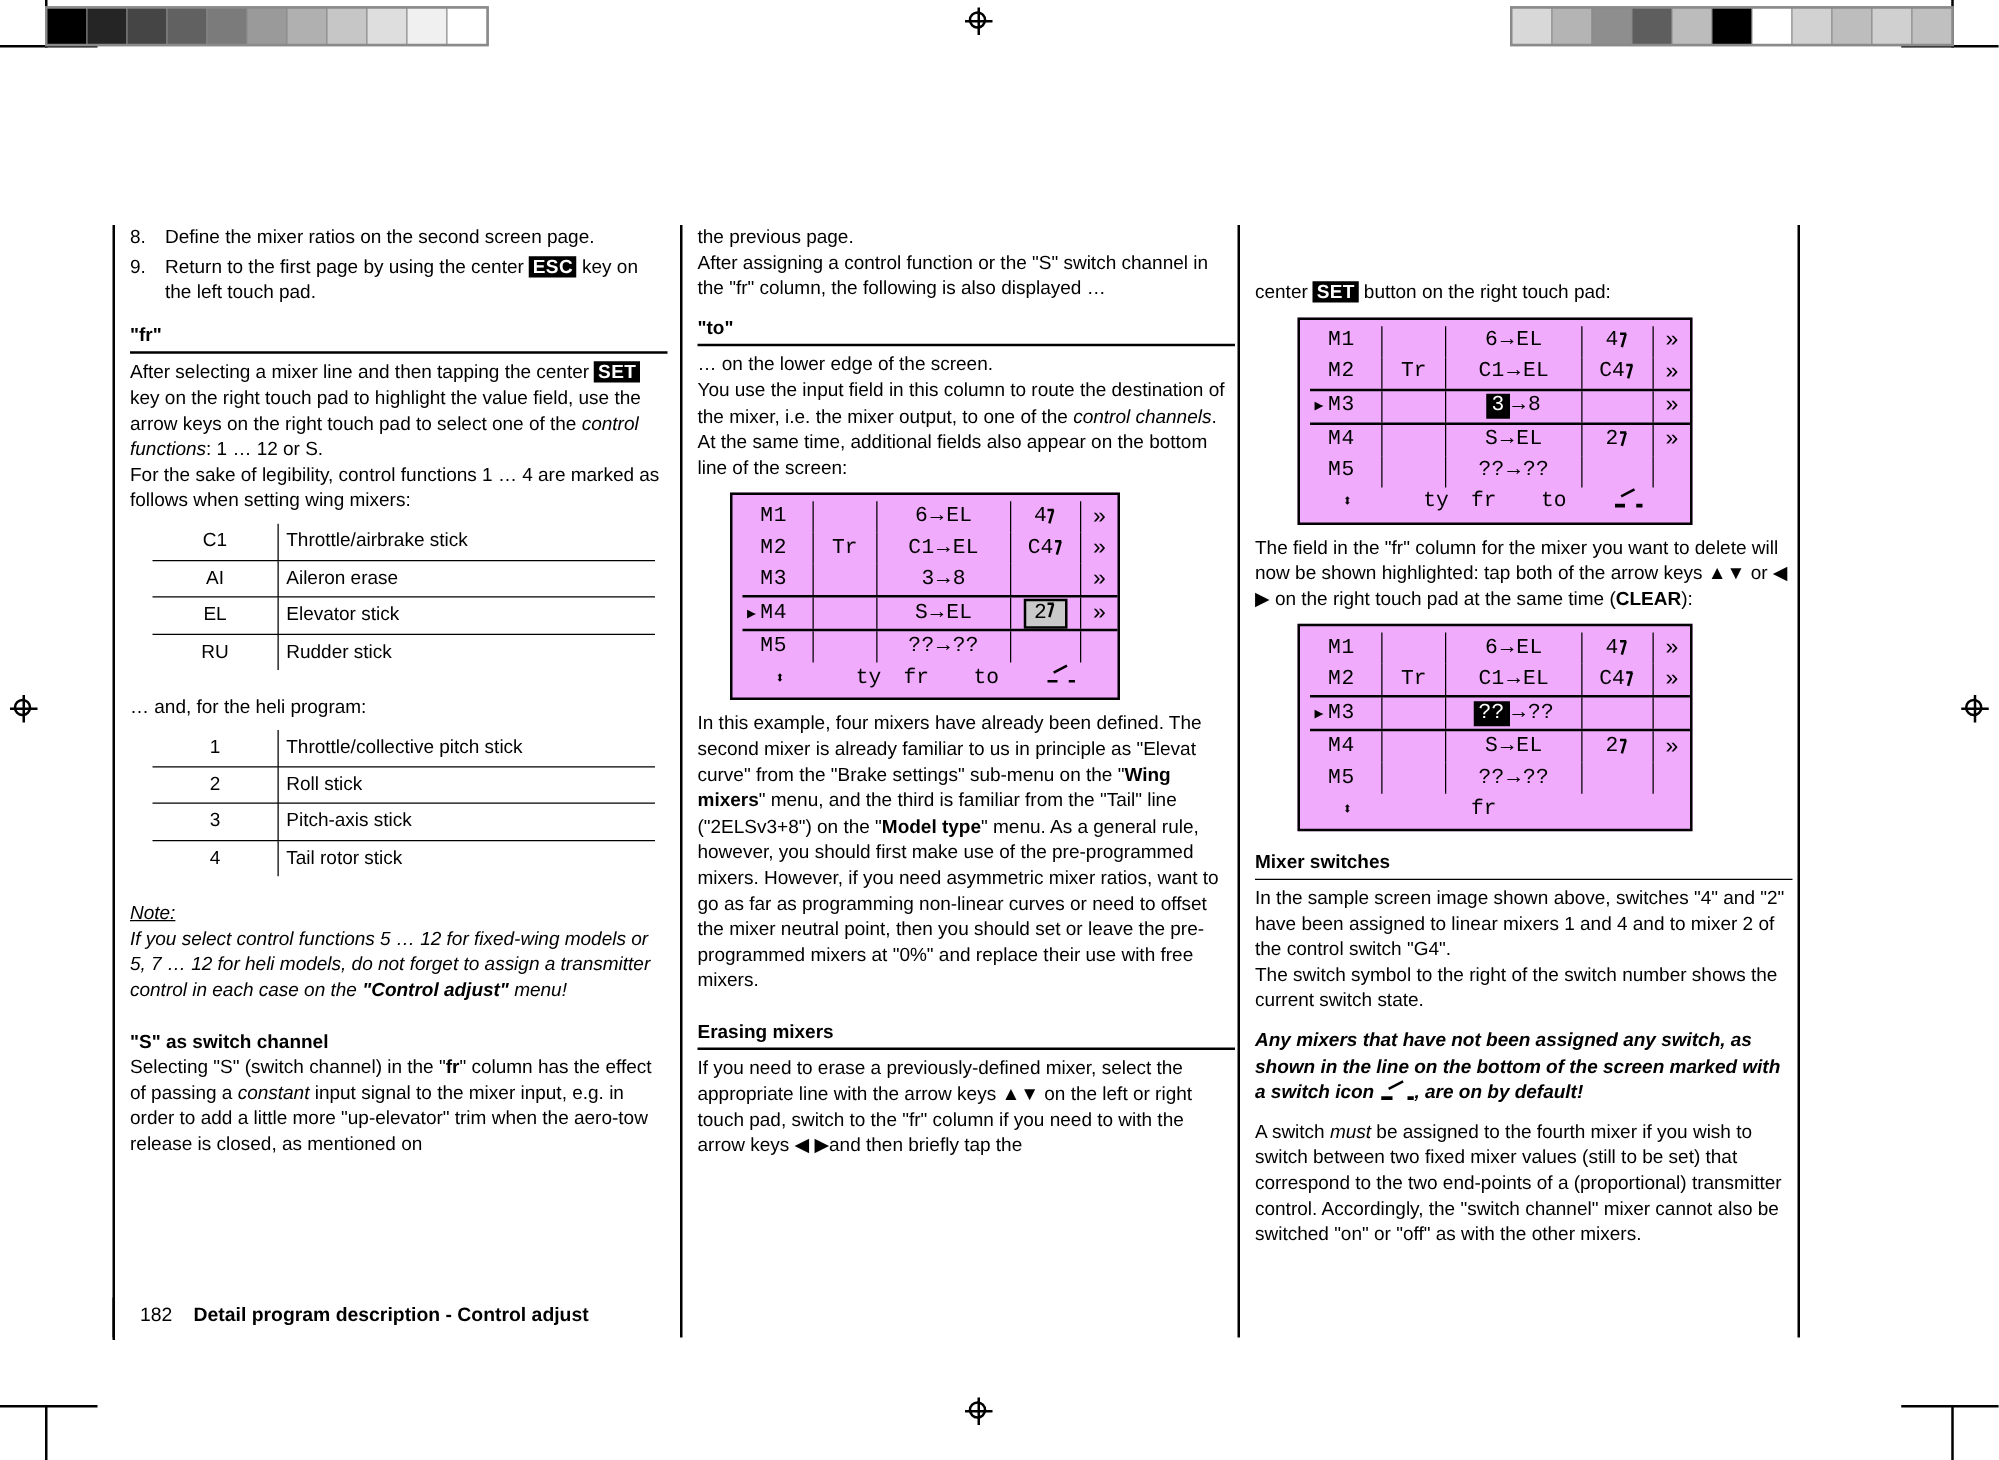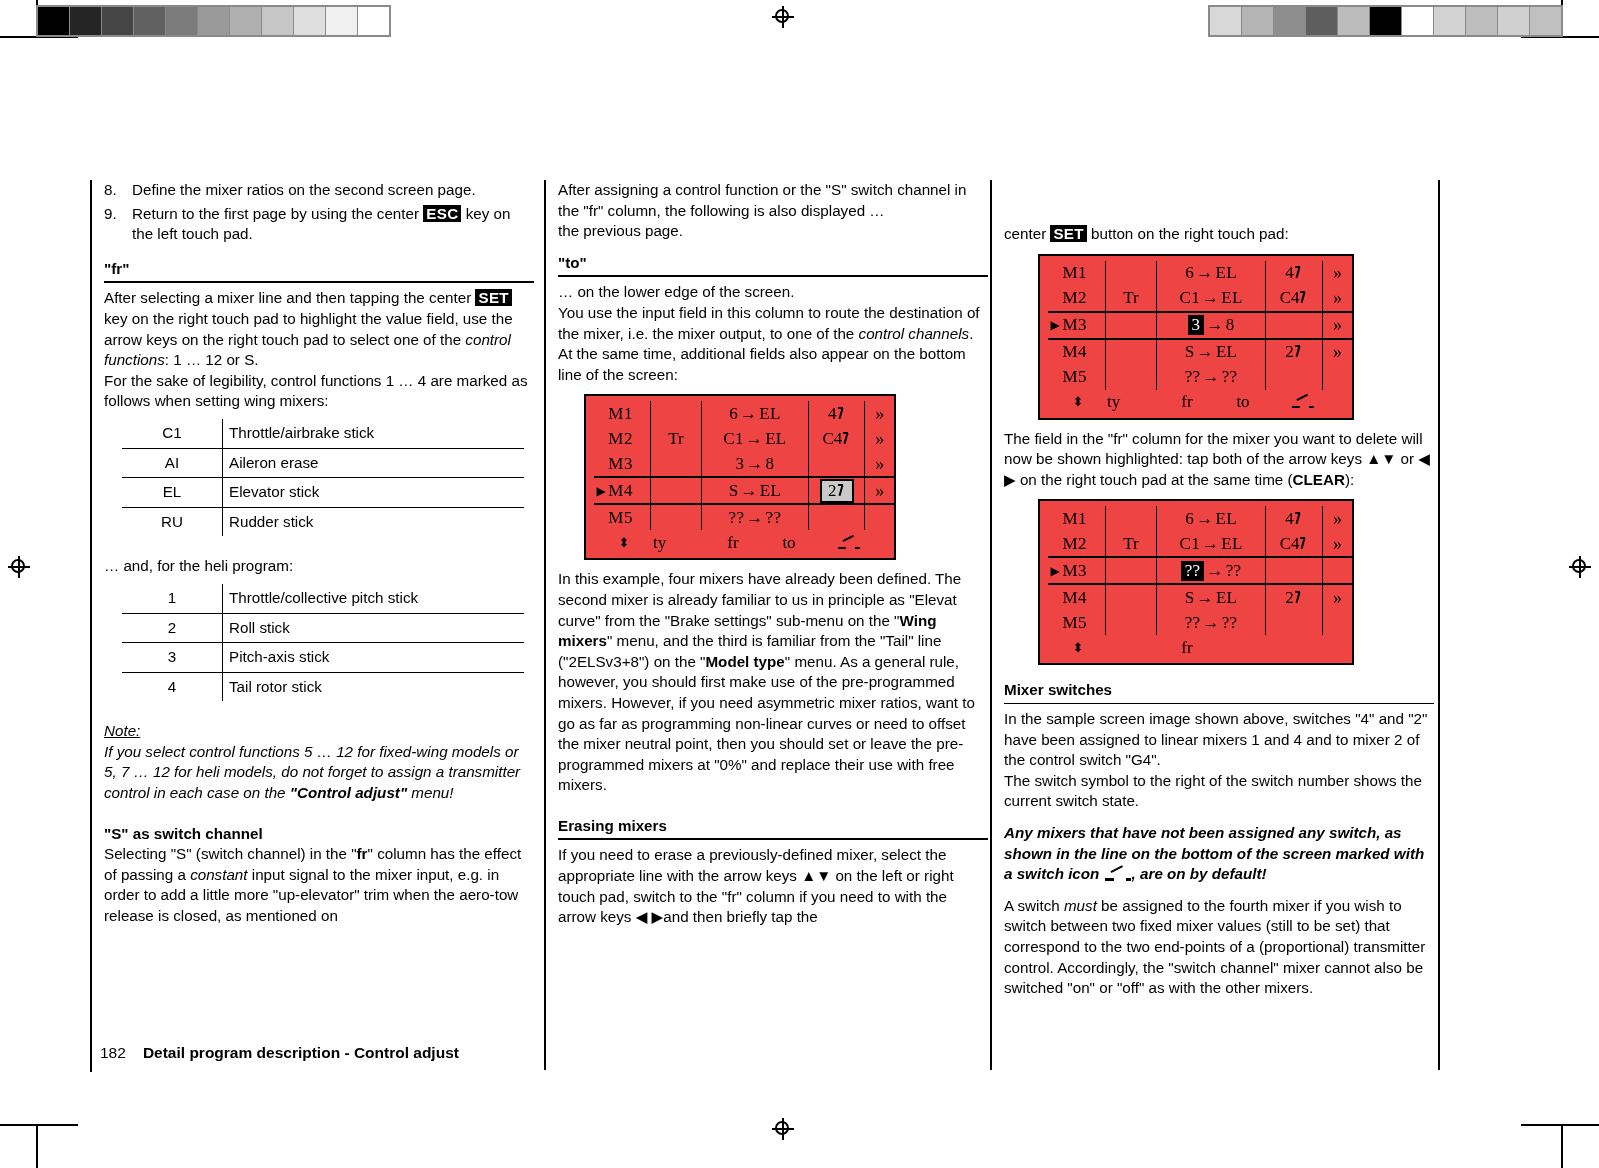--- a/index.html
+++ b/index.html
@@ -62,58 +62,58 @@
   
   table.deft{border-collapse:collapse;width:402px;margin:7px 0 0 18px;font-size:15.2px;}
   table.deft td{border-bottom:1.3px solid #000;padding:4px 6px 4px 6px;vertical-align:middle;}
   table.deft td.k{width:88px;text-align:center;border-right:1.3px solid #000;border-bottom:1.3px solid #000;}
   table.deft tr:first-child td{border-top:none;}
   table.deft tr:first-child td.k{border-top:none;}
   table.deft tr:last-child td{border-bottom:none;}
   table.deft tr:last-child td.k{border-bottom:none;margin-top:12px;}
 
   
-  .lcd{background:#ef4444;border:2.5px solid #000;width:312px;box-sizing:border-box;padding:5px 0 3px 8px;font-family:Liberation Serif, serif;font-size:17px;position:relative;}
+  .lcd{background:#f0abfc;border:2.5px solid #000;width:312px;box-sizing:border-box;padding:5px 0 3px 8px;font-family:Liberation Mono, monospace;font-size:17px;position:relative;}
   .lcd.wide{width:316px;}
   .lcdrow{display:flex;align-items:stretch;height:25px;position:relative;}
   .cell{display:flex;align-items:center;position:relative;}
   .c-mk{width:15px;justify-content:center;font-size:12px;}
   .c-m{width:44px;justify-content:flex-start;letter-spacing:0.5px;}
   .c-ty{width:52px;justify-content:center;border-left:1.8px solid #000;}
   .c-fr{width:112px;justify-content:center;border-left:1.8px solid #000;letter-spacing:0.3px;}
   .c-sw{width:58px;justify-content:center;border-left:1.8px solid #000;}
   .c-ch{width:30px;justify-content:center;border-left:1.8px solid #000;font-size:18px;}
   .hl{background:#000;color:#fff;padding:0 4px;}
   .boxsel{border:2.5px solid #000;background:#c9c9c9;padding:0 6px;}
   .rowline-top{border-top:2.2px solid #000;}
   .rowline-bot{border-bottom:2.2px solid #000;}
   .botrow{display:flex;align-items:center;height:25px;font-size:17px;}
   .bt-ud{width:59px;text-align:center;font-size:13px;letter-spacing:-1px;}
-  .bt-ty{width:52px;text-align:left;}
+  .bt-ty{width:52px;text-align:right;}
   .bt-fr{width:56px;text-align:center;}
   .bt-to{width:56px;text-align:center;}
   .bt-sw{width:64px;text-align:center;}
   .arrowto{display:inline-block;padding:0 2px;}
   .swglyph{display:inline-block;width:22px;height:12px;position:relative;vertical-align:middle;}
   .swglyph .p1{position:absolute;left:0;top:9px;width:8px;height:2.4px;background:#000;}
   .swglyph .p2{position:absolute;left:5px;top:2px;width:12px;height:2.4px;background:#000;transform:rotate(-27deg);transform-origin:left center;}
   .swglyph .p3{position:absolute;right:0;top:9px;width:5px;height:2.4px;background:#000;}
   .swmini{display:inline-block;width:9px;height:14px;position:relative;vertical-align:-2px;}
   .swmini .s1{position:absolute;left:3px;top:1px;width:2.2px;height:11px;background:#000;transform:rotate(16deg);}
   .swmini .s2{position:absolute;left:1px;top:0px;width:5px;height:2.2px;background:#000;}
   .inline-sw{display:inline-block;width:26px;height:12px;position:relative;vertical-align:middle;margin:0 1px;}
   .inline-sw .p1{position:absolute;left:0;top:9px;width:9px;height:2.4px;background:#000;}
   .inline-sw .p2{position:absolute;left:6px;top:2px;width:13px;height:2.4px;background:#000;transform:rotate(-27deg);transform-origin:left center;}
   .inline-sw .p3{position:absolute;right:0;top:9px;width:5px;height:2.4px;background:#000;}
 
   .lcdwrap{margin:9px 0 9px 26px;}
   .lcdwrap.c3a{margin-left:34px;}
 
   
-  .footer{position:absolute;left:100px;top:1044px;font-weight:bold;font-size:15.5px;}
+  .footer{position:absolute;left:112px;top:1044px;font-weight:bold;font-size:15.5px;}
   .footer .pg{font-weight:normal;margin-right:17px;}
   .footrule{position:absolute;left:90px;top:1038px;width:2px;height:34px;background:#000;}
 </style>
 </head>
 <body>
 
 <div class="bar-tl"></div>
 <div class="bar-tl2"></div>
 <div class="bar-bl"></div>
 <div class="bar-bl2"></div>
@@ -231,22 +231,22 @@
   <p class="p"><i class="u">Note:</i></p>
   <p class="p"><i>If you select control functions 5 … 12 for fixed-wing models or 5, 7 … 12 for heli models, do not forget to assign a transmitter control in each case on the </i><span class="bi">"Control adjust"</span><i> menu!</i></p>
 
   <div class="gap-l"></div>
   <p class="p" style="font-weight:bold;">"S" as switch channel</p>
   <p class="p"><span>Selecting "S" (switch channel) in the "</span><b>fr</b><span>" column has the effect of passing a </span><i>constant</i><span> input signal to the mixer input, e.g. in order to add a little more "up-elevator" trim when the aero-tow release is closed, as mentioned on</span></p>
 </div>
 
 <div class="vline" style="left:544px;top:180px;height:890px;"></div>
 <div class="col c2">
+  <p class="p">the previous page.</p>
   <p class="p">After assigning a control function or the "S" switch channel in the "fr" column, the following is also displayed …</p>
-  <p class="p">the previous page.</p>
   <div class="gap"></div>
   <div class="sechead">"to"</div>
   <p class="p">… on the lower edge of the screen.</p>
   <p class="p"><span>You use the input field in this column to route the destination of the mixer, i.e. the mixer output, to one of the </span><i>control channels</i><span>. At the same time, additional fields also appear on the bottom line of the screen:</span></p>
 
   <div class="lcdwrap">
     <div class="lcd" id="lcd-c2">
         <div class="lcdrow">
           <div class="cell c-mk"></div>
           <div class="cell c-m">M1</div>

